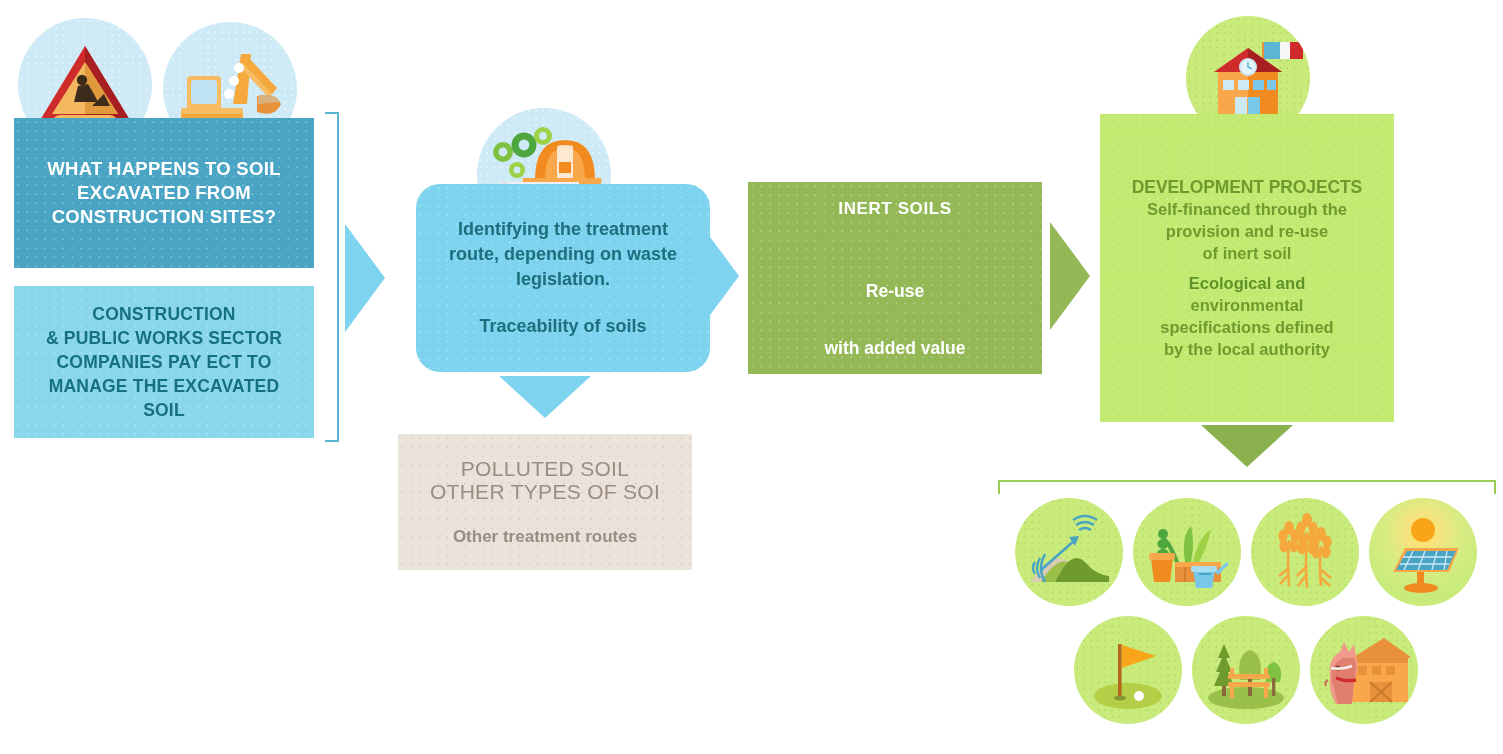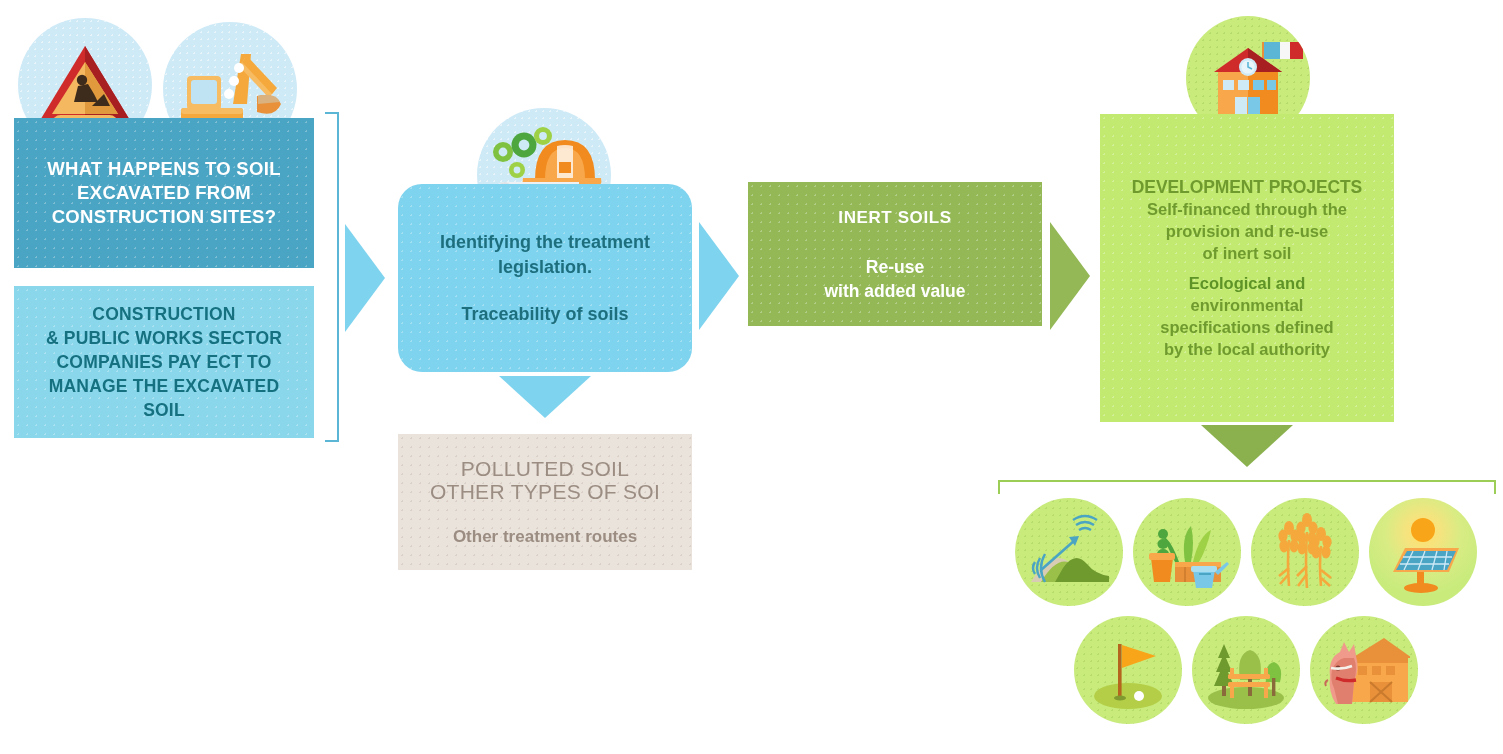--- a/index.html
+++ b/index.html
@@ -37,21 +37,21 @@
   
   #box-payer{
     left:14px;top:286px;width:300px;height:152px;
     background-color:#8ad7ec;
     color:#15707f;
   }
   #box-payer .ttl{font-size:17.5px;line-height:24px;letter-spacing:.2px;}
 
   
   #box-identify{
-    left:398px;top:184px;width:294px;height:188px;
+    left:416px;top:184px;width:294px;height:188px;
     background-color:#7ed3ef;
     color:#1d6f7e;
     padding:0 12px;
     border-radius:24px;
   }
   #box-identify .l1{font-size:18px;line-height:25px;font-weight:bold;}
   #box-identify .l2{font-size:18px;line-height:25px;font-weight:bold;margin-top:22px;text-align:center;}
 
   
   #box-polluted{
@@ -59,23 +59,24 @@
     background-color:#eae3dc;
     color:#9c8d82;
     background-image:radial-gradient(rgba(160,145,132,.22) 1px, transparent 1px);
     background-size:9px 9px;
   }
   #box-polluted .l1{font-size:21px;line-height:23px;font-weight:normal;letter-spacing:.3px;text-align:center;}
   #box-polluted .l2{font-size:17px;line-height:23px;font-weight:bold;margin-top:22px;text-align:center;}
 
   
   #box-inert{
-    left:748px;top:182px;width:294px;height:144px;
+    left:748px;top:182px;width:294px;height:192px;
     background-color:#93b855;
     color:#ffffff;
+    gap:33px;
   }
   #box-inert .l1{font-size:17px;line-height:23px;font-weight:bold;letter-spacing:.6px;}
   #box-inert .l2{font-size:17.5px;line-height:24px;font-weight:bold;margin-top:26px;}
 
   
   #box-dev{
     left:1100px;top:114px;width:294px;height:308px;
     background-color:#c2ea70;
     color:#6f9a2e;
     padding:0 10px;
@@ -232,20 +233,21 @@
         <rect x="66" y="84" width="10" height="4"></rect>
           <rect x="50" y="86" width="18" height="4"></rect>
       </g>
       <ellipse cx="90" cy="84" rx="8" ry="11" fill="#dde3e7"></ellipse>
       <ellipse cx="90" cy="84" rx="4" ry="6" fill="#7fa8a2"></ellipse>
     </svg>
   </div>
 
   <div class="box" id="box-identify">
     <div class="l1">Identifying the treatment</div>
+    <div class="l1">route, depending on waste</div>
     <div class="l1">legislation.</div>
     <div class="l2">Traceability of soils</div>
   </div>
 
   <div class="arrow-down" id="arrow-4"></div>
 
   <div class="box" id="box-polluted">
     <div class="l1">POLLUTED SOIL</div>
     <div class="l1">OTHER TYPES OF SOI</div>
     <div class="l2">Other treatment routes</div>

